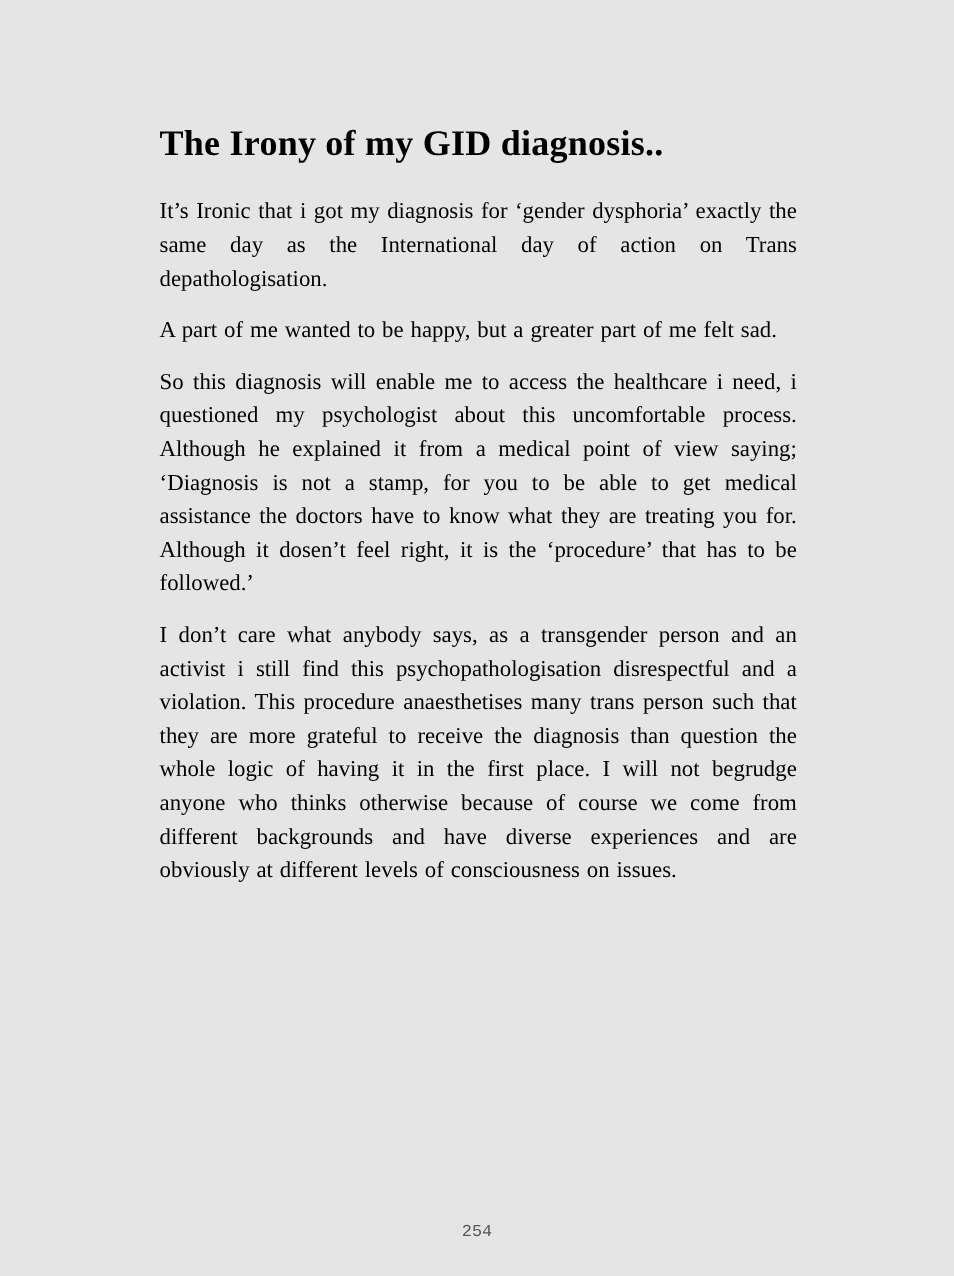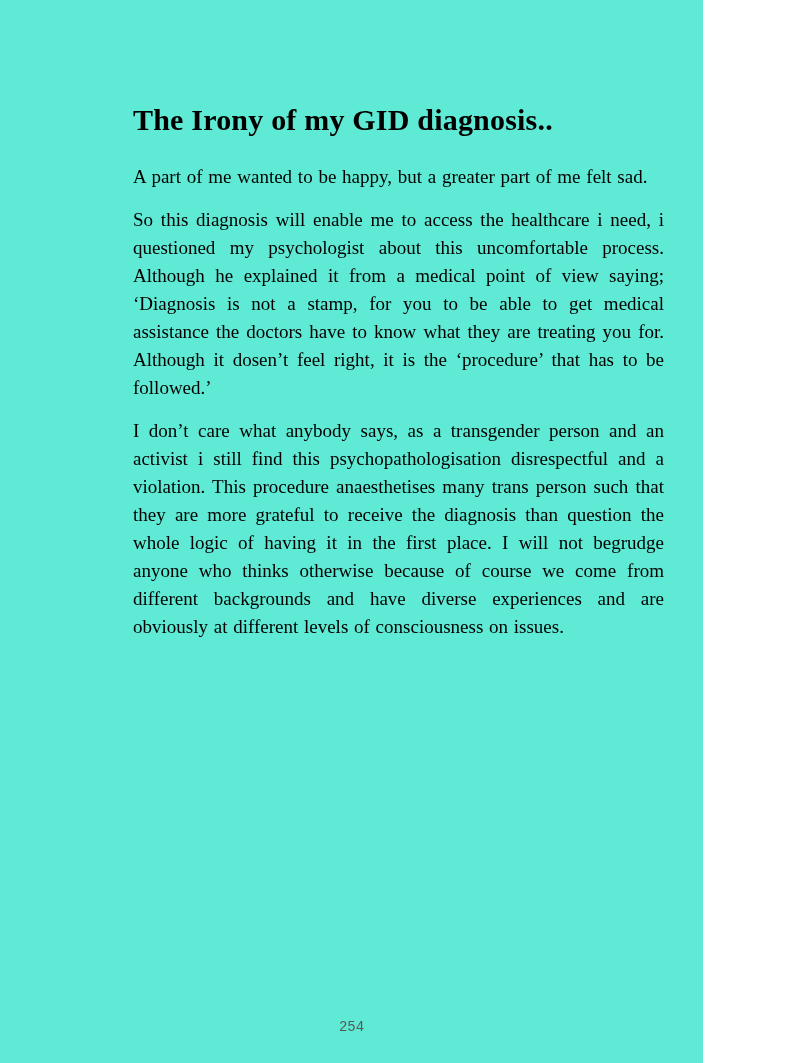--- a/index.html
+++ b/index.html
@@ -4,23 +4,23 @@
 <style>
   * { margin: 0; padding: 0; box-sizing: border-box; }
   html, body {
     width: 795px;
     height: 1063px;
     background: #ffffff;
     font-family: "Liberation Serif", serif;
   }
   .page {
     position: relative;
-    width: 703px;
+    width: 795px;
     height: 1063px;
-    background: #5eead4;
+    background: #e5e5e5;
     overflow: hidden;
   }
   .content {
     position: absolute;
     top: 103px;
     left: 133px;
     width: 531px;
   }
   .title {
     font-size: 30px;
@@ -48,20 +48,21 @@
     font-family: Liberation Mono, monospace;
   }
 </style>
 </head>
 <body>
 
 <div class="page">
   <div class="content">
     <h1 class="title">The Irony of my GID diagnosis..</h1>
 
+    <p class="para">It’s Ironic that i got my diagnosis for ‘gender dysphoria’ exactly the same day as the International day of action on Trans depathologisation.</p>
 
     <p class="para">A part of me wanted to be happy, but a greater part of me felt sad.</p>
 
 
 
     <p class="para">So this diagnosis will enable me to access the healthcare i need, i questioned my psychologist about this uncomfortable process. Although he explained it from a medical point of view saying; ‘Diagnosis is not a stamp, for you to be able to get medical assistance the doctors have to know what they are treating you for. Although it dosen’t feel right, it is the ‘procedure’ that has to be followed.’</p>
 
     <p class="para">I don’t care what anybody says, as a transgender person and an activist i still find this psychopathologisation disrespectful and a violation. This procedure anaesthetises many trans person such that they are more grateful to receive the diagnosis than question the whole logic of having it in the first place. I will not begrudge anyone who thinks otherwise because of course we come from different backgrounds and have diverse experiences and are obviously at different levels of consciousness on issues.</p>
   </div>
 

